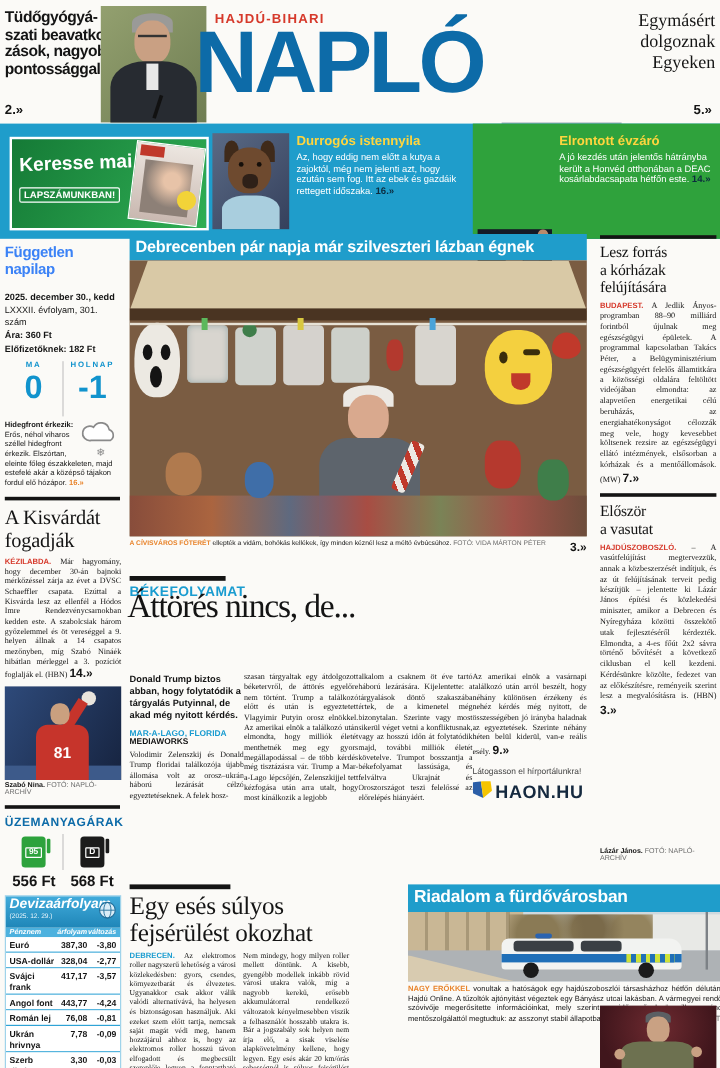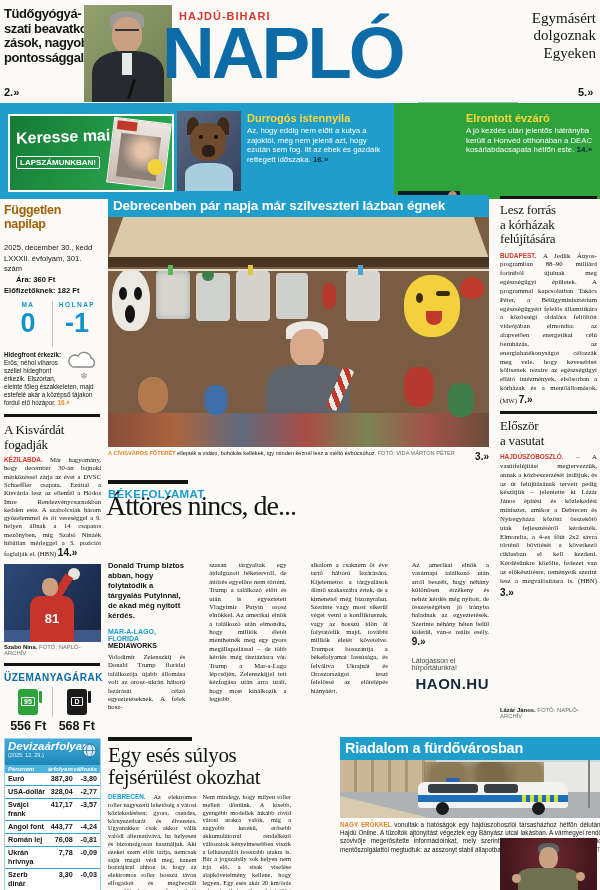--- a/index.html
+++ b/index.html
@@ -40,33 +40,33 @@
   .t-box{top:9px;}
   .t-title{color:#ffd53e;font-weight:bold;font-size:11px;margin-bottom:2px;}
   .t-body{color:#fff;font-size:7.8px;line-height:1.22;}
   .t-page{color:#0c2b3e;font-weight:bold;font-size:8px;}
   .dog-teaser{left:247px;width:141px;}
   .coach-photo{left:398px;top:8px;width:62px;height:80px;}
   .coach-teaser{left:466px;width:128px;}
 
   
   .leftcol{left:0;top:203px;width:104px;padding:0 3px 0 4px;box-sizing:border-box;}
-  .indep{color:#a16207;font-weight:bold;font-size:12.5px;letter-spacing:-0.3px;}
+  .indep{color:#3b82f6;font-weight:bold;font-size:12.5px;letter-spacing:-0.3px;}
   .pub{font-size:7.6px;line-height:1.4;margin-top:3px;}
   .wx{display:flex;margin-top:5px;height:46px;}
   .wx-cell{flex:1;text-align:center;}
   .wx-cell:first-child{border-right:1px solid #c5c5c5;}
   .wx-lab{color:#1193cd;font-weight:bold;font-size:6.5px;letter-spacing:1.5px;}
   .wx-temp{color:#1193cd;font-weight:bold;font-size:27px;line-height:1;margin-top:2px;}
   .forecast{margin-top:4px;font-size:6.3px;line-height:1.28;}
   .wx-icon{float:right;width:34px;height:32px;margin-left:2px;text-align:center;}
   .wx-flake{font-size:9px;color:#8a8a8a;line-height:0.4;}
   .oref{color:#e8842c;font-weight:bold;}
   .lc-div{width:96px;margin-top:7px;}
-  .hb-hl{font-size:13px;line-height:1.1;margin-top:6px;letter-spacing:-0.2px;}
+  .hb-hl{font-size:17px;line-height:1.1;margin-top:6px;letter-spacing:-0.2px;}
   .body-sm{font-family:"Liberation Serif",serif;font-size:6.7px;line-height:1.24;}
   .hb-body{margin-top:4px;}
   .leadin-red{color:#d6392b;font-weight:bold;font-family:"Liberation Sans",sans-serif;font-size:6.4px;}
   .leadin-blue{color:#1a9cd0;font-weight:bold;font-family:"Liberation Sans",sans-serif;font-size:6.4px;}
   .bigref{font-size:10px;font-weight:bold;font-family:"Liberation Sans",sans-serif;}
   .hb-photo{width:97px;height:78px;margin-top:4px;}
   .cap{font-size:5.9px;margin-top:2px;}
   .fuel-title{color:#0d6ba8;font-weight:bold;font-size:10px;letter-spacing:0.5px;margin-top:6px;}
   .fuel-row{display:flex;margin-top:4px;height:30px;}
   .fuel-cell{flex:1;display:flex;justify-content:center;align-items:center;}
@@ -94,21 +94,21 @@
   .ribbon{background:#1f9dcb;color:#fff;font-weight:bold;font-size:13.5px;padding:3px 5px 4px;letter-spacing:-0.2px;}
   .main-photo{width:381px;height:230px;}
   .main-cap{display:flex;align-items:flex-start;padding:3px 0 0;font-size:5.6px;line-height:1.3;}
   .cap-lead{color:#e8842c;font-weight:bold;}
   .main-cap .pageref{font-size:10px;margin-left:6px;white-space:nowrap;}
 
   
   .kickerbar{left:108px;top:480px;width:80px;height:4px;}
   .kicker{left:108px;top:488px;color:#1a9cd0;font-weight:bold;font-size:11.5px;letter-spacing:0.3px;}
   .mainhl{left:106px;top:492px;width:385px;font-size:28px;line-height:1.02;letter-spacing:-1px;}
-  .cols{left:108px;top:561px;width:381px;height:174px;display:flex;gap:24px;}
+  .cols{left:108px;top:561px;width:381px;height:174px;display:flex;gap:0;}
   .col{flex:1;overflow:hidden;}
   .lead-par{font-weight:bold;font-size:7.7px;line-height:1.3;}
   .dateline{color:#1a9cd0;font-weight:bold;font-size:7px;margin-top:7px;}
   .agency{font-weight:bold;font-size:7px;margin-bottom:4px;}
   .pbody{font-family:"Liberation Serif",serif;font-size:6.7px;line-height:1.25;}
   .portal{margin-top:8px;color:#444;font-size:7px;}
   .haon{display:flex;align-items:center;gap:3px;margin-top:4px;}
   .haon-txt{font-weight:bold;font-size:15px;color:#15293f;letter-spacing:0.5px;}
 
   
@@ -206,23 +206,23 @@
 
     <div class="abs t-box coach-teaser">
       <div class="t-title">Elrontott évzáró</div>
       <div class="t-body"><span>A jó kezdés után jelentős hátrányba került a Honvéd otthonában a DEAC kosárlabdacsapata hétfőn este. </span><span class="t-page">14.»</span></div>
     </div>
   </div>
 
   <div class="abs leftcol">
     <div class="indep">Független napilap</div>
     <div class="pub">
-      <div style="font-weight:normal;margin-top:12px;">2025. december 30., kedd</div>
+      <div style="font-weight:bold;margin-top:12px;">2025. december 30., kedd</div>
       <div>LXXXII. évfolyam, 301. szám</div>
-      <div style="font-weight:bold;margin-left:12px;">Ára: 360 Ft</div>
+      <div style="font-weight:bold;">Ára: 360 Ft</div>
       <div style="font-weight:bold;">Előfizetőknek: 182 Ft</div>
     </div>
 
     <div class="wx">
       <div class="wx-cell">
         <div class="wx-lab">MA</div>
         <div class="wx-temp">0</div>
       </div>
       <div class="wx-cell">
         <div class="wx-lab">HOLNAP</div>

